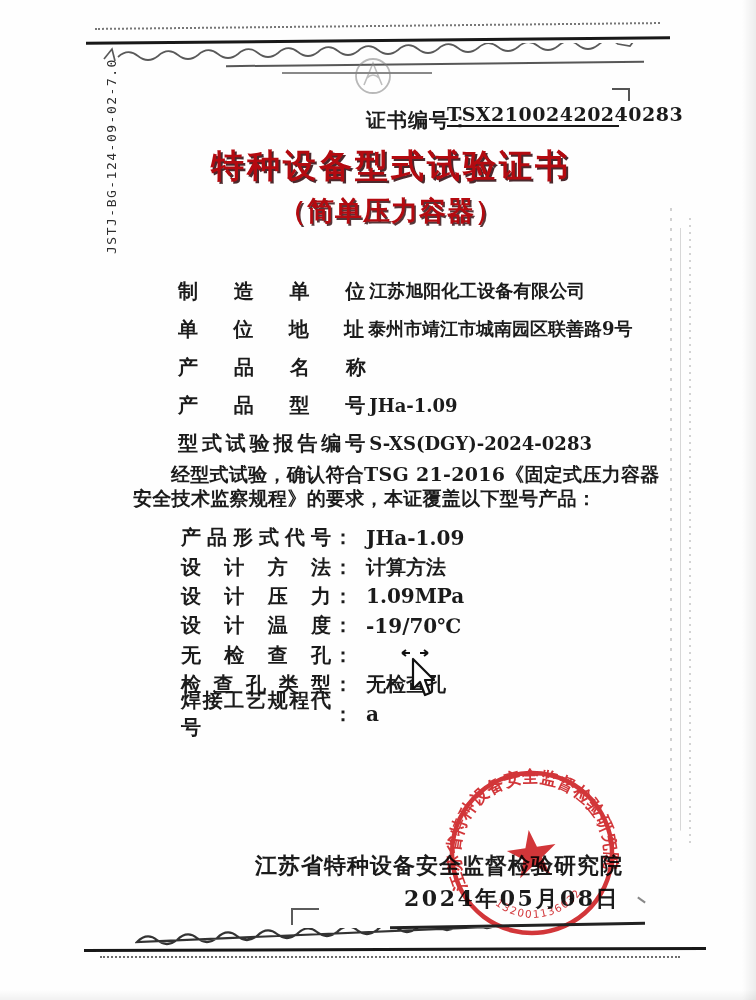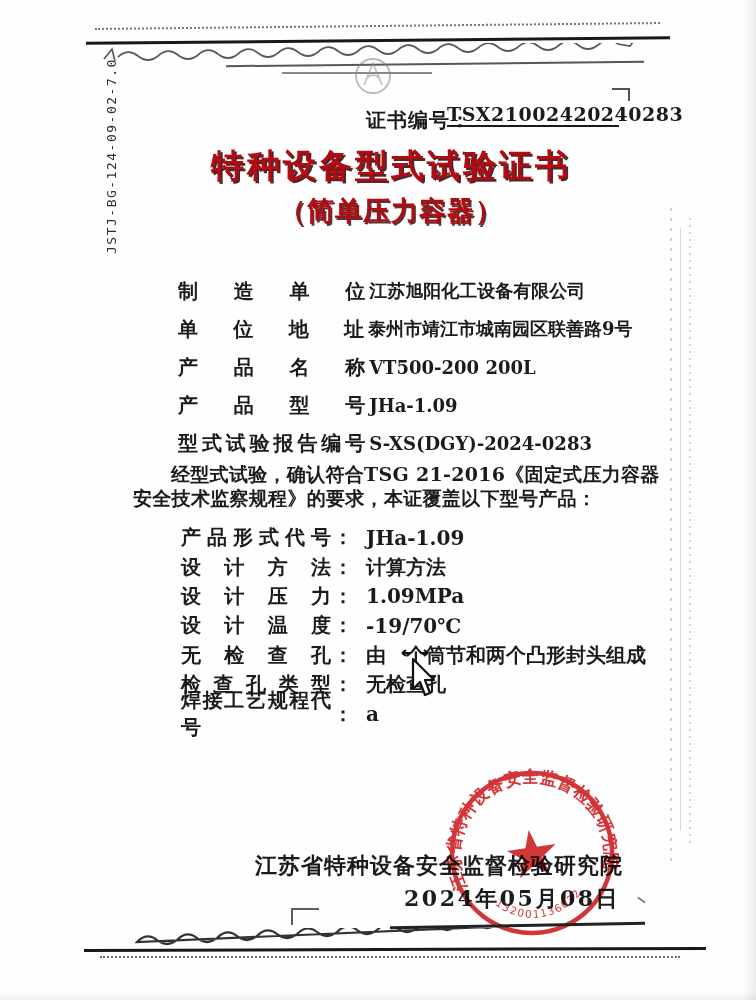--- a/index.html
+++ b/index.html
@@ -128,21 +128,20 @@
     <div class="f-row">
       <span class="f-label">制造单位</span>
       <span class="f-value">江苏旭阳化工设备有限公司</span>
     </div>
     <div class="f-row">
       <span class="f-label">单位地址</span>
       <span class="f-value">泰州市靖江市城南园区联善路9号</span>
     </div>
     <div class="f-row">
       <span class="f-label">产品名称</span>
-      <span class="f-value">VT500-200 200L</span>
     </div>
     <div class="f-row">
       <span class="f-label">产品型号</span>
       <span class="f-value">JHa-1.09</span>
     </div>
     <div class="f-row">
       <span class="f-label">型式试验报告编号</span>
       <span class="f-value">S-XS(DGY)-2024-0283</span>
     </div>
   </div>
@@ -166,21 +165,20 @@
       <span class="d-value">1.09MPa</span>
     </div>
     <div class="d-row">
       <span class="d-label">设计温度</span>
         <span class="d-colon">：</span>
       <span class="d-value">-19/70℃</span>
     </div>
     <div class="d-row">
       <span class="d-label">无检查孔</span>
         <span class="d-colon">：</span>
-      <span class="d-value">由　个筒节和两个凸形封头组成</span>
     </div>
     <div class="d-row">
       <span class="d-label">检查孔类型</span>
         <span class="d-colon">：</span>
       <span class="d-value">无检查孔</span>
     </div>
     <div class="d-row">
       <span class="d-label">焊接工艺规程代号</span>
         <span class="d-colon">：</span>
       <span class="d-value">a</span>

